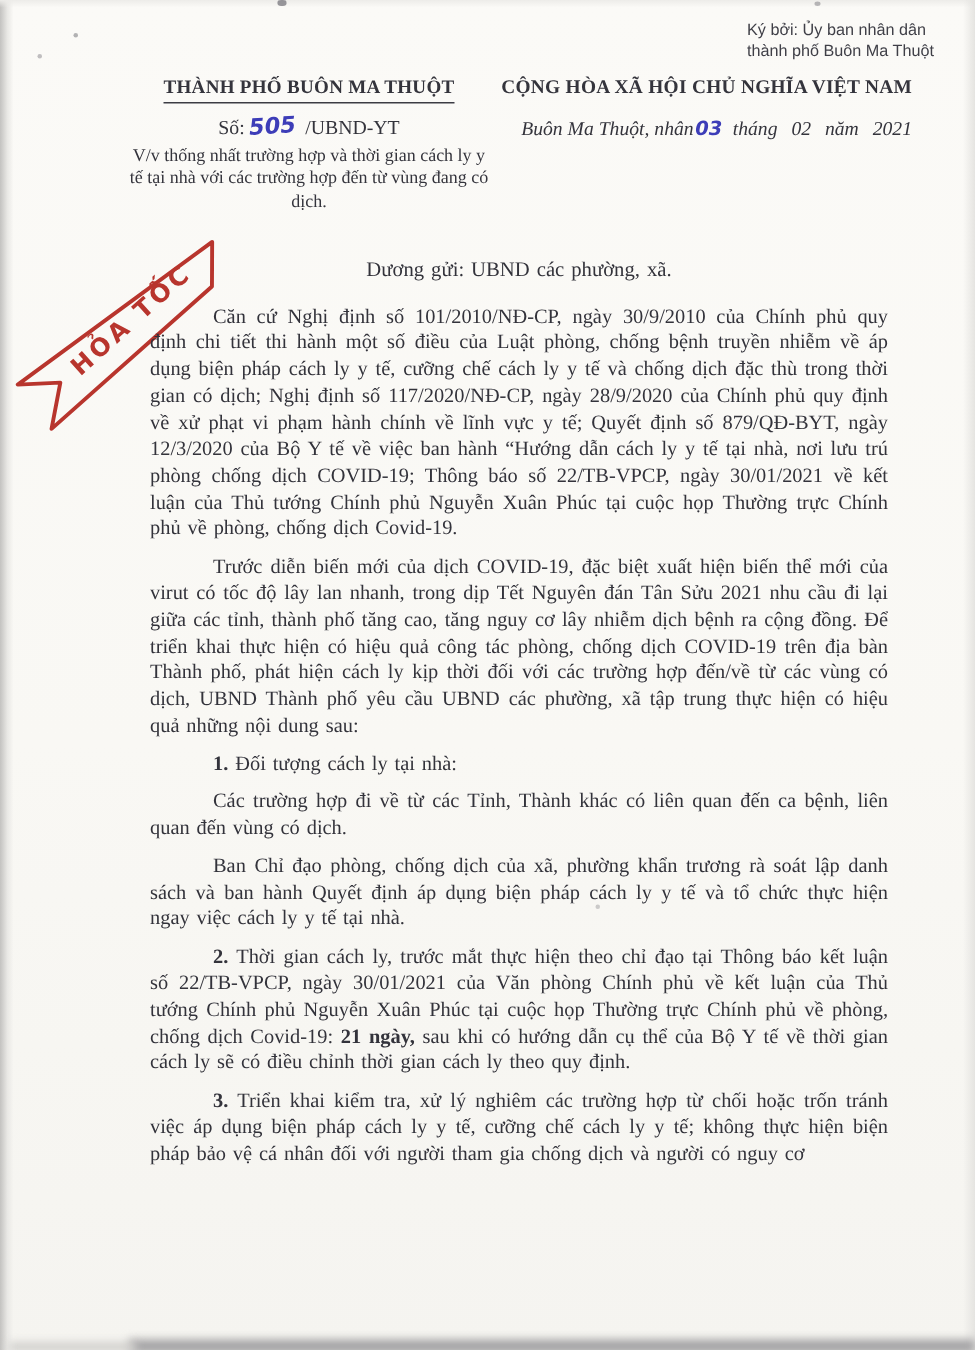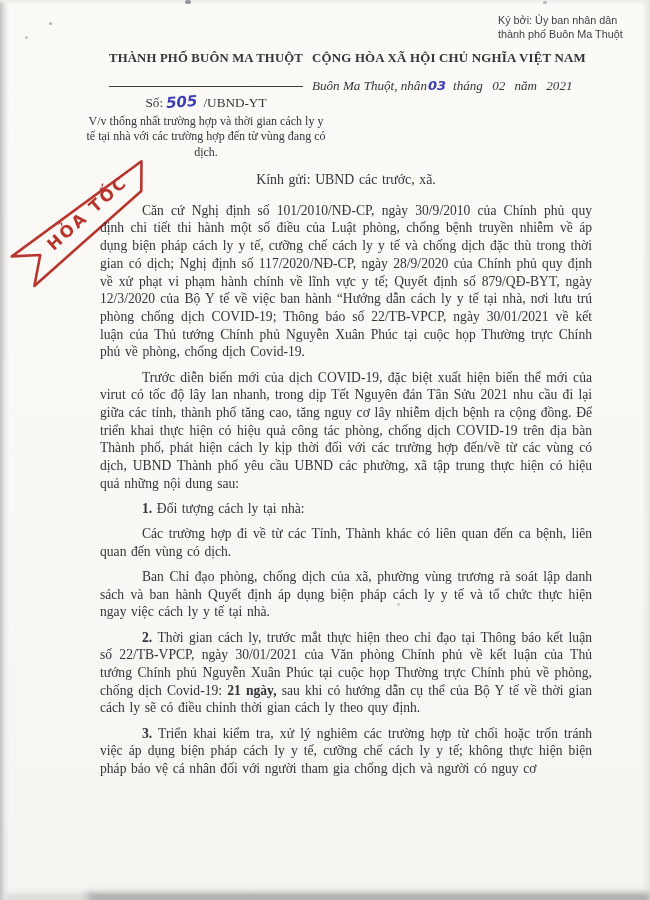--- a/index.html
+++ b/index.html
@@ -26,24 +26,24 @@
   .speck.s4{left:543px;top:1px;width:4px;height:3px;opacity:.5;}
   .speck.s5{left:397px;top:603px;width:3px;height:3px;opacity:.35;}
 
   
   .sig-note{position:absolute;left:498px;top:14px;width:144px;
     font-family:"Liberation Sans",sans-serif;font-size:10.8px;line-height:13.6px;
     color:#3f3f47;}
 
   
   .hcol-left{position:absolute;left:64px;top:50px;width:284px;text-align:center;}
-  .hcol-right{position:absolute;left:312px;top:50px;width:296px;text-align:left;}
+  .hcol-right{position:absolute;left:312px;top:50px;width:296px;text-align:right;}
   .issuer1{font-weight:bold;font-size:12.4px;line-height:15px;letter-spacing:.2px;}
   .issuer2{font-weight:bold;font-size:12.7px;line-height:16px;letter-spacing:.2px;}
-  .u-line{display:inline-block;border-bottom:1.2px solid #3c3c44;padding-bottom:20px;}
+  .u-line{display:inline-block;border-bottom:1.2px solid #3c3c44;padding-bottom:2px;}
   .doc-no{font-size:13.2px;margin-top:6px;}
   .subject{width:244px;margin:3px auto 0;font-size:12px;line-height:15.4px;}
   .motto1{font-weight:bold;font-size:12.9px;line-height:16px;letter-spacing:.2px;}
   .motto2{font-weight:bold;font-size:13.7px;line-height:17px;margin-top:3px;}
   .pdate{font-style:italic;font-size:13.1px;margin-top:12px;}
   .pdate .tail{word-spacing:6px;}
 
   
   .hw{font-family:"DejaVu Sans",sans-serif;font-style:italic;font-weight:bold;color:#3d3db8;}
   .hw-no{font-size:15px;display:inline-block;transform:rotate(-4deg);margin:0 6px 0 3px;}
@@ -85,32 +85,32 @@
   </div>
 
   <div class="stamp">
     <svg width="180" height="52" viewBox="0 0 180 52">
       <path d="M10 7 L32 25 L7 44 L150 45 L170 23 L10 7 Z" fill="none" stroke-width="2.6" stroke-linejoin="round" stroke="#b3251d"></path>
       <text x="95" y="31" text-anchor="middle" font-family="DejaVu Sans, sans-serif" font-size="16.5" font-weight="bold" letter-spacing="2.5" fill="#b3251d">HỎA TỐC</text>
     </svg>
   </div>
 
   <div class="content">
-    <p class="salutation">Kính gửi: UBND các trước, xã.</p>
+    <p class="salutation">Dương gửi: UBND các phường, xã.</p>
 
     <p>Căn cứ Nghị định số 101/2010/NĐ-CP, ngày 30/9/2010 của Chính phủ quy định chi tiết thi hành một số điều của Luật phòng, chống bệnh truyền nhiễm về áp dụng biện pháp cách ly y tế, cưỡng chế cách ly y tế và chống dịch đặc thù trong thời gian có dịch; Nghị định số 117/2020/NĐ-CP, ngày 28/9/2020 của Chính phủ quy định về xử phạt vi phạm hành chính về lĩnh vực y tế; Quyết định số 879/QĐ-BYT, ngày 12/3/2020 của Bộ Y tế về việc ban hành “Hướng dẫn cách ly y tế tại nhà, nơi lưu trú phòng chống dịch COVID-19; Thông báo số 22/TB-VPCP, ngày 30/01/2021 về kết luận của Thủ tướng Chính phủ Nguyễn Xuân Phúc tại cuộc họp Thường trực Chính phủ về phòng, chống dịch Covid-19.</p>
 
     <p>Trước diễn biến mới của dịch COVID-19, đặc biệt xuất hiện biến thể mới của virut có tốc độ lây lan nhanh, trong dịp Tết Nguyên đán Tân Sửu 2021 nhu cầu đi lại giữa các tỉnh, thành phố tăng cao, tăng nguy cơ lây nhiễm dịch bệnh ra cộng đồng. Để triển khai thực hiện có hiệu quả công tác phòng, chống dịch COVID-19 trên địa bàn Thành phố, phát hiện cách ly kịp thời đối với các trường hợp đến/về từ các vùng có dịch, UBND Thành phố yêu cầu UBND các phường, xã tập trung thực hiện có hiệu quả những nội dung sau:</p>
 
     <p><span class="bnum">1.</span> <span>Đối tượng cách ly tại nhà:</span></p>
 
 
     <p>Các trường hợp đi về từ các Tỉnh, Thành khác có liên quan đến ca bệnh, liên quan đến vùng có dịch.</p>
 
-    <p>Ban Chỉ đạo phòng, chống dịch của xã, phường vùng trương rà soát lập danh sách và ban hành Quyết định áp dụng biện pháp cách ly y tế và tổ chức thực hiện ngay việc cách ly y tế tại nhà.</p>
+    <p>Ban Chỉ đạo phòng, chống dịch của xã, phường khẩn trương rà soát lập danh sách và ban hành Quyết định áp dụng biện pháp cách ly y tế và tổ chức thực hiện ngay việc cách ly y tế tại nhà.</p>
 
     <p><span class="bnum">2.</span> <span>Thời gian cách ly, trước mắt thực hiện theo chỉ đạo tại Thông báo kết luận số 22/TB-VPCP, ngày 30/01/2021 của Văn phòng Chính phủ về kết luận của Thủ tướng Chính phủ Nguyễn Xuân Phúc tại cuộc họp Thường trực Chính phủ về phòng, chống dịch Covid-19:</span> <span class="bold">21 ngày,</span> <span>sau khi có hướng dẫn cụ thể của Bộ Y tế về thời gian cách ly sẽ có điều chỉnh thời gian cách ly theo quy định.</span></p>
 
     <p><span class="bnum">3.</span> <span>Triển khai kiểm tra, xử lý nghiêm các trường hợp từ chối hoặc trốn tránh việc áp dụng biện pháp cách ly y tế, cưỡng chế cách ly y tế; không thực hiện biện pháp bảo vệ cá nhân đối với người tham gia chống dịch và người có nguy cơ</span></p>
   </div>
 
   <div class="edge-left"></div>
   <div class="edge-top"></div>
   <div class="edge-right"></div>
   <div class="shadow-bottom"></div>

